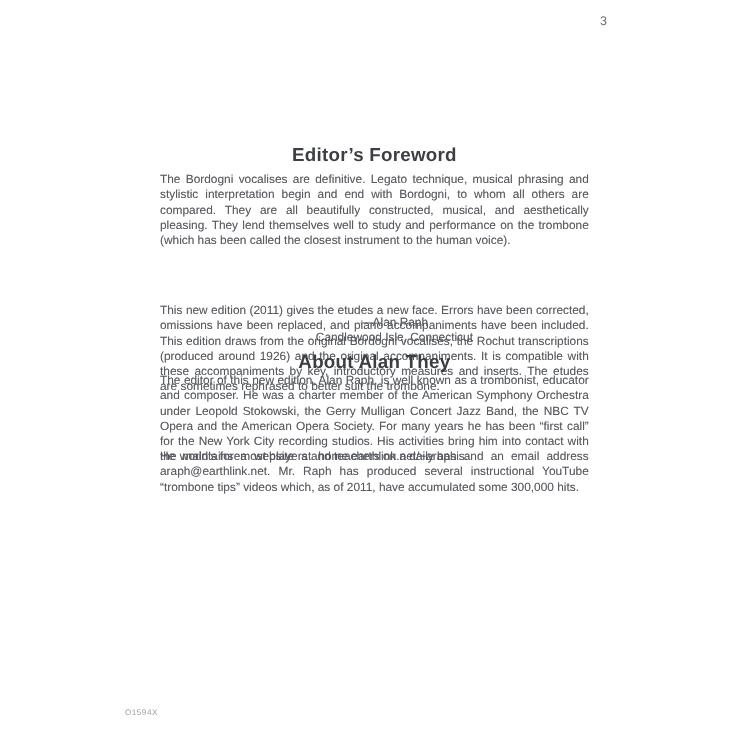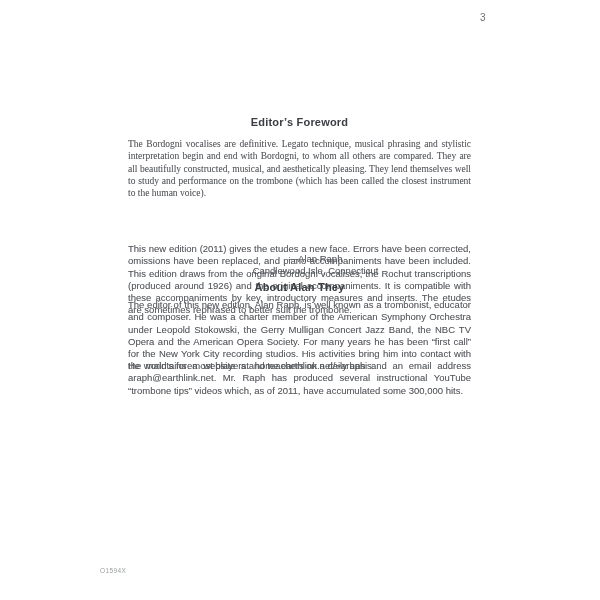--- a/index.html
+++ b/index.html
@@ -27,21 +27,21 @@
     left: 128px;
     width: 343px;
     top: 0;
   }
   h1.section-title, h2.section-title {
     position: absolute;
     left: 0;
     width: 343px;
     margin: 0;
     text-align: center;
-    font-size: 11px;
+    font-size: 15px;
     font-weight: bold;
     color: #3b3e43;
     letter-spacing: 0.2px;
   }
   .body-para {
     position: absolute;
     left: 0;
     width: 343px;
     margin: 0;
     text-align: justify;
@@ -55,21 +55,21 @@
     left: 16px;
     width: 343px;
     top: 253px;
     text-align: center;
     font-size: 9.5px;
     line-height: 11.8px;
     color: #55585d;
     text-shadow: 0 0 0.5px rgba(85,88,93,0.35);
   }
   .title-foreword { top: 116px; }
-  .para-foreword-1 { top: 138px; font-family: Liberation Serif, serif; }
+  .para-foreword-1 { top: 138px; }
   .para-foreword-2 { top: 195px; margin-top: 48px; }
   .title-about { top: 281px; }
   .para-about-1 { top: 299px; }
   .para-about-2 { top: 360px; }
   .catalog-number {
     position: absolute;
     left: 100px;
     top: 567px;
     font-size: 6.5px;
     letter-spacing: 0.4px;

